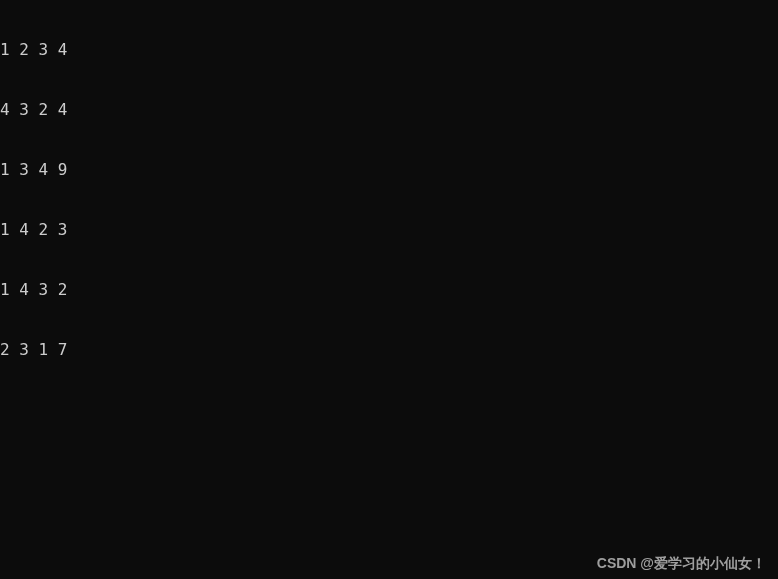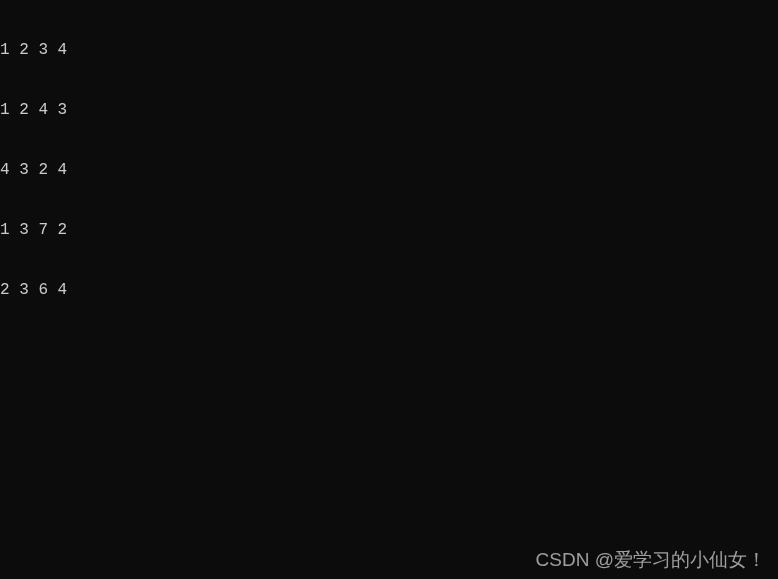--- a/index.html
+++ b/index.html
@@ -14,41 +14,42 @@
     color: #cccccc;
     position: relative;
   }
   .console {
     padding: 0;
     line-height: 20px;
     white-space: pre;
   }
   .line {
     display: block;
-    font-family: Liberation Mono, monospace;
   }
   .watermark {
     position: absolute;
     right: 12px;
     bottom: 6px;
     color: #b8b8b8;
     font-family: "Microsoft YaHei", Arial, sans-serif;
-    font-size: 19px;
+    font-size: 14px;
     opacity: 0.85;
+    font-weight: bold;
   }
 </style>
 </head>
 <body>
 
 <div class="console">
   <span class="line">1 2 3 4</span>
-  <span class="line">1 2 4 3</span>
   <span class="line">4 3 2 4</span>
-  <span class="line">1 3 7 2</span>
-  <span class="line">2 3 6 4</span>
+  <span class="line">1 3 4 9</span>
+  <span class="line">1 4 2 3</span>
+  <span class="line">1 4 3 2</span>
+  <span class="line">2 3 1 7</span>
   
   
   
   
   
   
   
   
   
   

